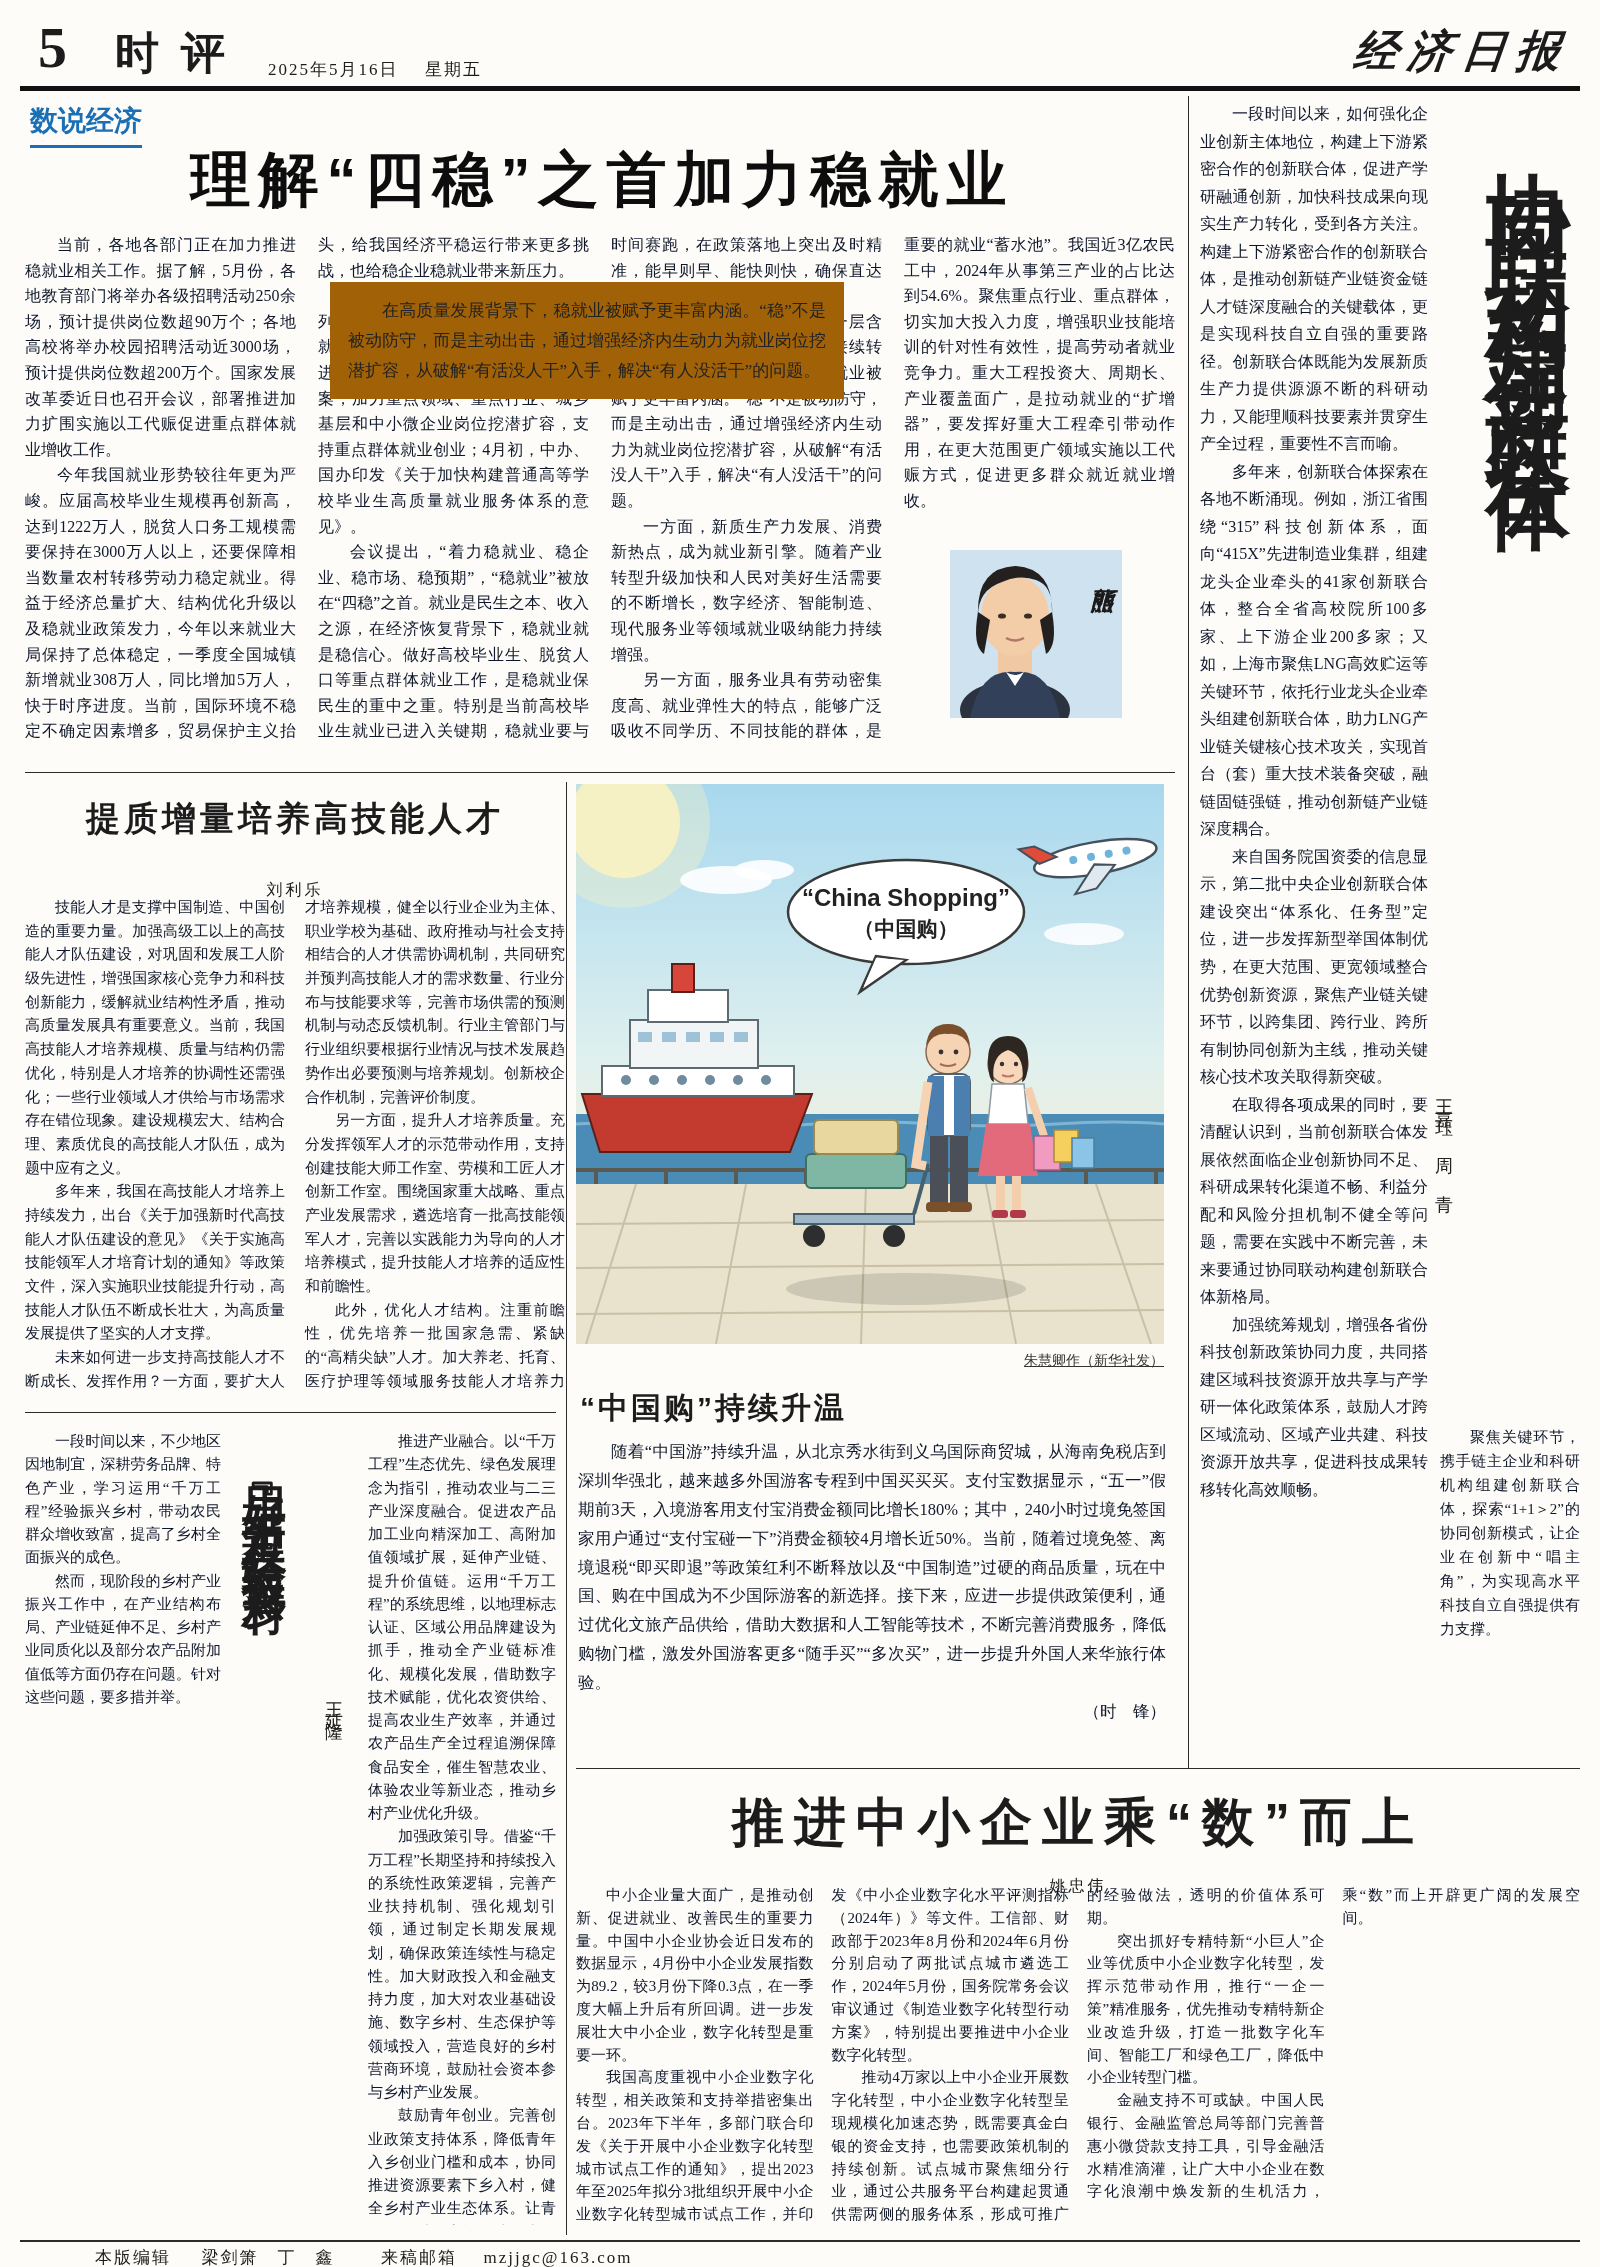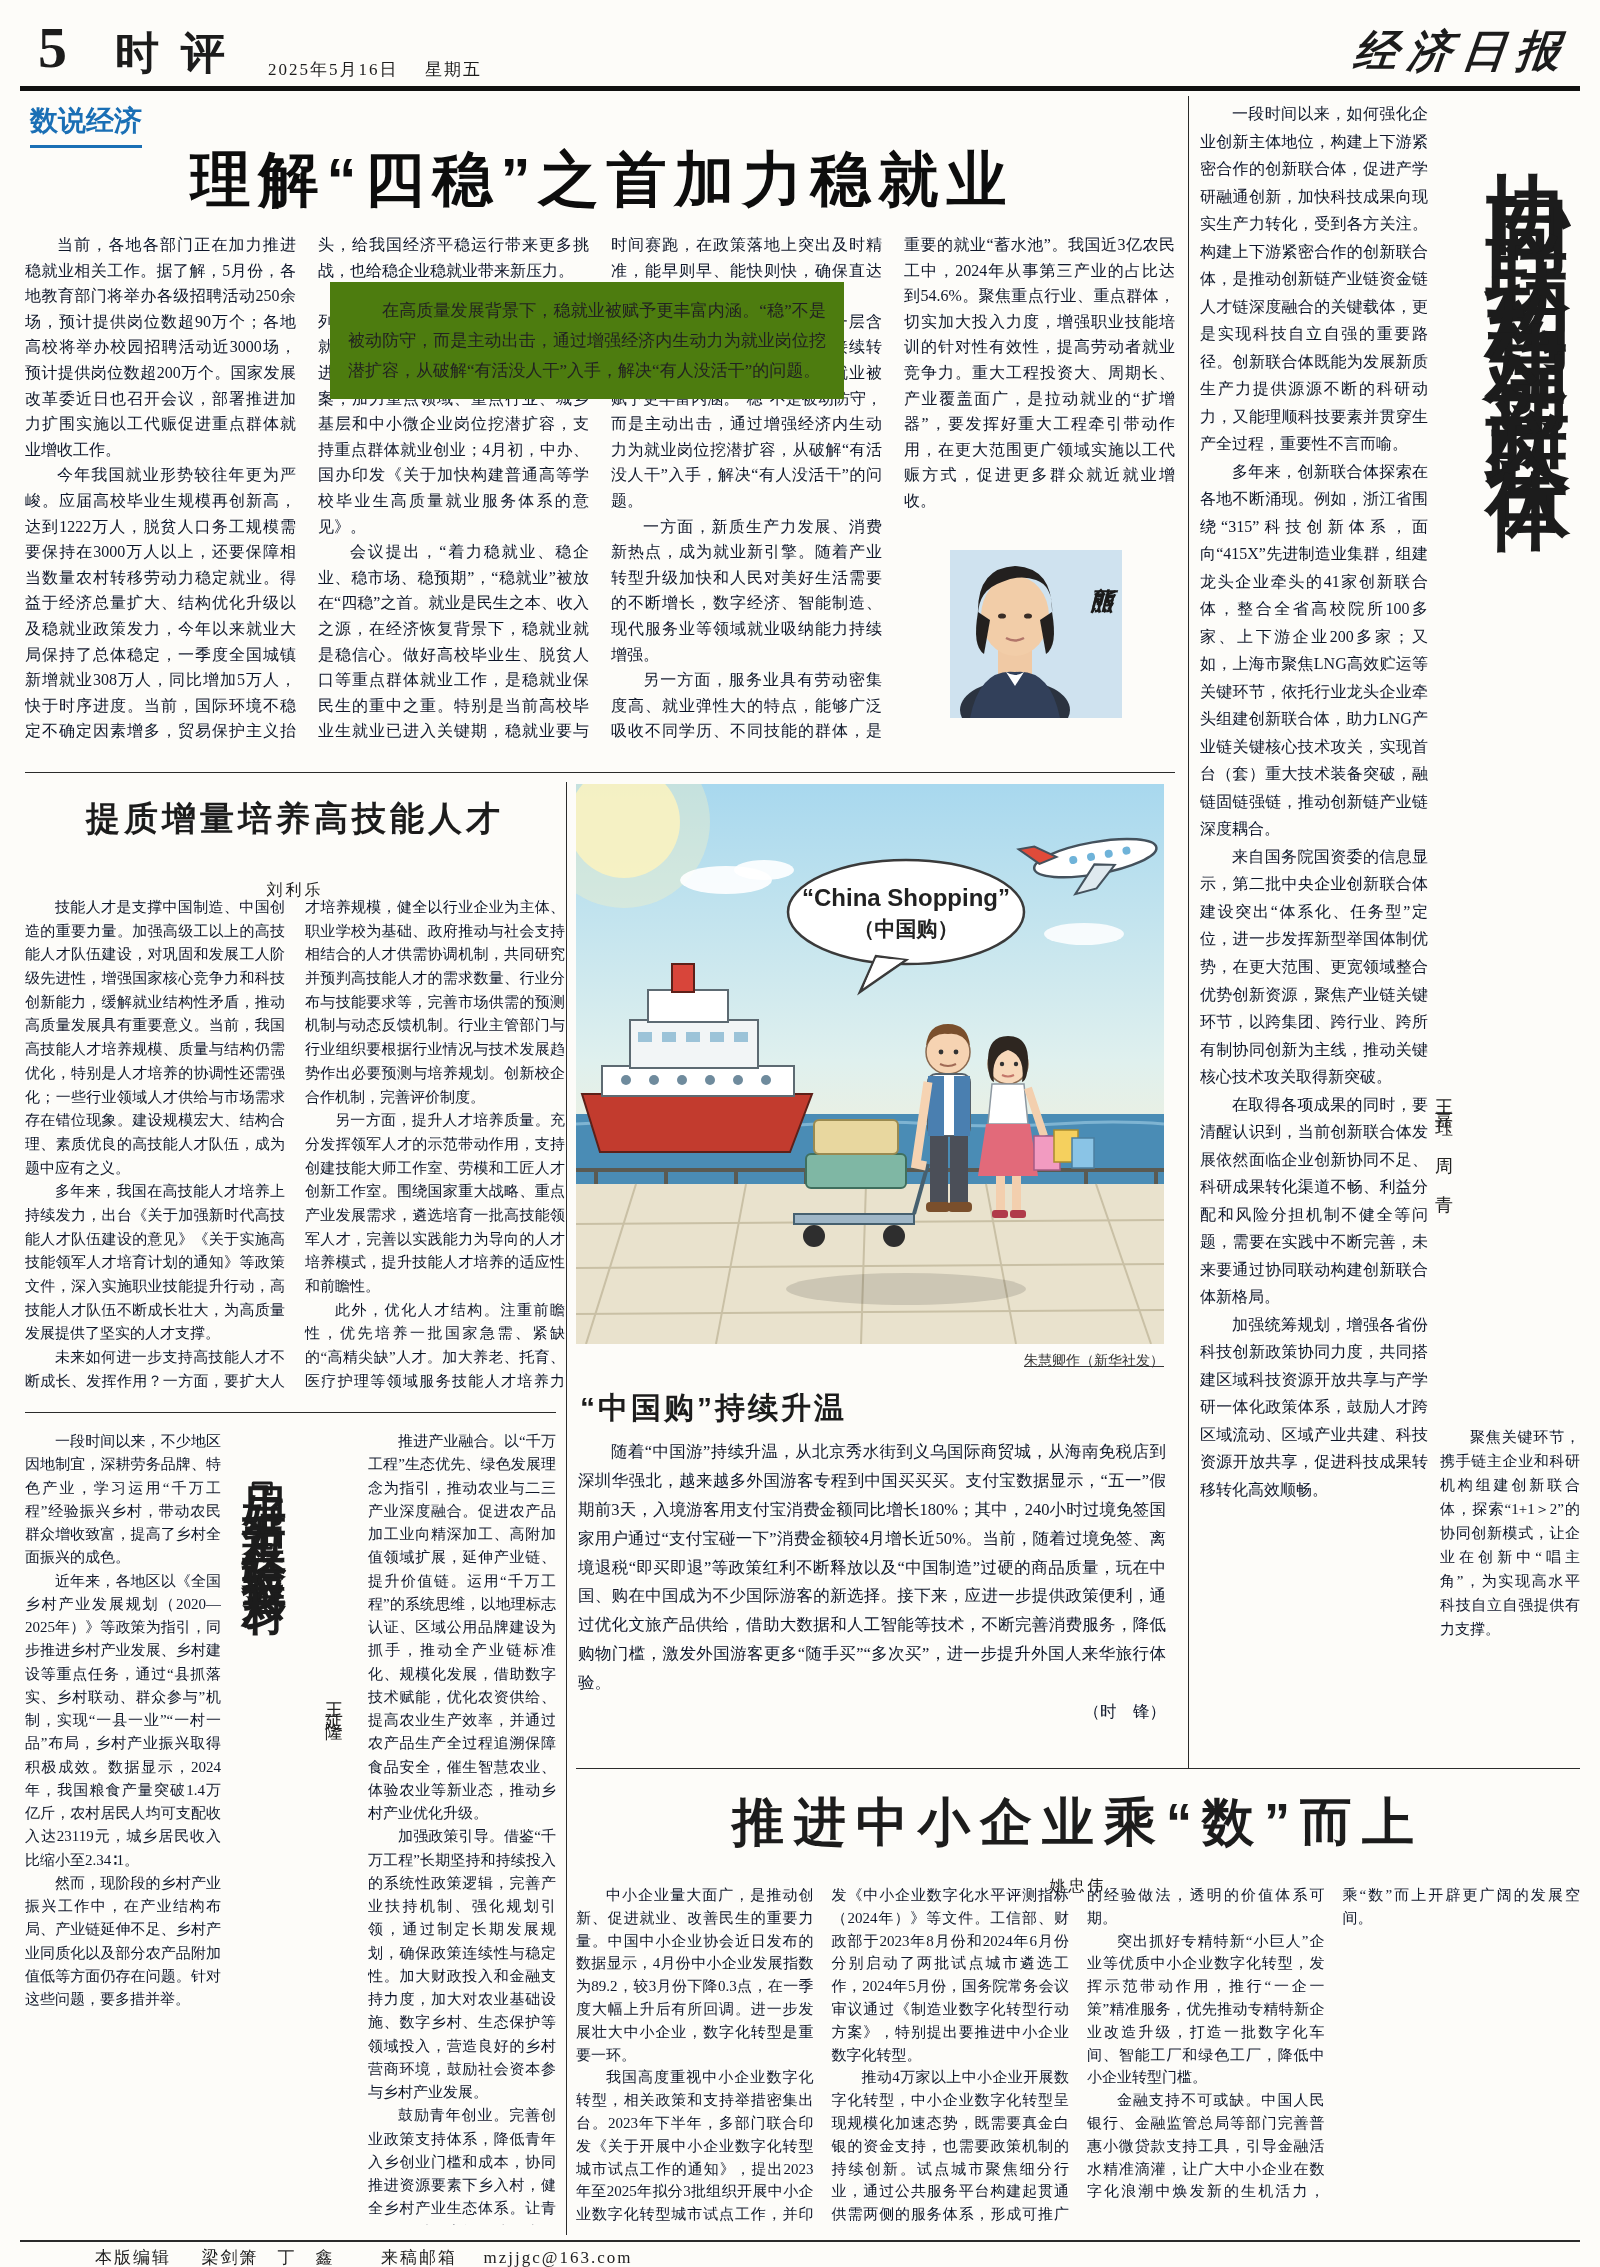--- a/index.html
+++ b/index.html
@@ -13,21 +13,21 @@
   .body-text p{margin:0;text-indent:2em;}
   .cols{column-fill:auto;}
   
   .pageno{font-size:58px;font-weight:900;font-family:"Liberation Serif",serif;}
   .section-title{font-size:44px;font-weight:900;letter-spacing:22px;}
   .date{font-size:17px;letter-spacing:2px;}
   .masthead{font-size:44px;font-weight:900;font-style:italic;letter-spacing:10px;transform:skewX(-6deg);}
   
   .kicker{font-size:28px;font-weight:900;color:#1a6fb5;border-bottom:3px solid #1a6fb5;padding-bottom:5px;}
   .lead-headline{font-size:60px;font-weight:900;letter-spacing:8px;text-align:center;color:#0d0d0d;}
-  .quote-box{background:#4d7c0f;padding:14px 18px;font-size:17px;line-height:1.75;text-align:justify;color:#222;}
+  .quote-box{background:#a16207;padding:14px 18px;font-size:17px;line-height:1.75;text-align:justify;color:#222;}
   .quote-box p{margin:0;text-indent:2em;}
   
   .sub-headline{font-size:34px;font-weight:900;text-align:center;letter-spacing:4px;}
   .author{font-size:16px;text-align:center;letter-spacing:3px;margin-top:24px;}
   .vertical{writing-mode:vertical-rl;}
   .rural-title{font-size:44px;font-weight:900;letter-spacing:8px;line-height:1.35;}
   .innov-title{font-size:84px;font-weight:900;letter-spacing:30px;line-height:1.5;font-family:"Liberation Sans","DejaVu Sans",sans-serif;}
   .v-author{font-size:18px;letter-spacing:10px;color:#222;}
   .shop-title{font-size:30px;font-weight:900;letter-spacing:3px;}
   .credit{font-size:14px;color:#333;text-align:right;}
@@ -97,21 +97,20 @@
     <p>多年来，我国在高技能人才培养上持续发力，出台《关于加强新时代高技能人才队伍建设的意见》《关于实施高技能领军人才培育计划的通知》等政策文件，深入实施职业技能提升行动，高技能人才队伍不断成长壮大，为高质量发展提供了坚实的人才支撑。</p>
     <p>未来如何进一步支持高技能人才不断成长、发挥作用？一方面，要扩大人才培养规模，健全以行业企业为主体、职业学校为基础、政府推动与社会支持相结合的人才供需协调机制，共同研究并预判高技能人才的需求数量、行业分布与技能要求等，完善市场供需的预测机制与动态反馈机制。行业主管部门与行业组织要根据行业情况与技术发展趋势作出必要预测与培养规划。创新校企合作机制，完善评价制度。</p>
     <p>另一方面，提升人才培养质量。充分发挥领军人才的示范带动作用，支持创建技能大师工作室、劳模和工匠人才创新工作室。围绕国家重大战略、重点产业发展需求，遴选培育一批高技能领军人才，完善以实践能力为导向的人才培养模式，提升技能人才培养的适应性和前瞻性。</p>
     <p>此外，优化人才结构。注重前瞻性，优先培养一批国家急需、紧缺的“高精尖缺”人才。加大养老、托育、医疗护理等领域服务技能人才培养力度，拓展高技能人才发展空间，提高人才薪酬待遇和社会地位，引导更多劳动者走技能成才、技能报国之路。</p>
   </div>
 
   <div class="abs hrule" style="left:25px;top:1412px;width:531px;"></div>
 
   <div class="abs body-text" style="left:25px;top:1430px;width:196px;height:795px;font-size:15px;line-height:1.55;overflow:hidden;">
     <p>一段时间以来，不少地区因地制宜，深耕劳务品牌、特色产业，学习运用“千万工程”经验振兴乡村，带动农民群众增收致富，提高了乡村全面振兴的成色。</p>
-    <p>近年来，各地区以《全国乡村产业发展规划（2020—2025年）》等政策为指引，同步推进乡村产业发展、乡村建设等重点任务，通过“县抓落实、乡村联动、群众参与”机制，实现“一县一业”“一村一品”布局，乡村产业振兴取得积极成效。数据显示，2024年，我国粮食产量突破1.4万亿斤，农村居民人均可支配收入达23119元，城乡居民收入比缩小至2.34∶1。</p>
     <p>然而，现阶段的乡村产业振兴工作中，在产业结构布局、产业链延伸不足、乡村产业同质化以及部分农产品附加值低等方面仍存在问题。针对这些问题，要多措并举。</p>
   </div>
   <div class="abs vertical rural-title" style="left:234px;top:1452px;height:690px;">用好『千万工程』经验振兴乡村</div>
   <div class="abs vertical v-author" style="left:322px;top:1688px;height:120px;">王延隆</div>
   <div class="abs body-text" style="left:368px;top:1430px;width:188px;height:795px;font-size:15px;line-height:1.55;overflow:hidden;">
     <p>推进产业融合。以“千万工程”生态优先、绿色发展理念为指引，推动农业与二三产业深度融合。促进农产品加工业向精深加工、高附加值领域扩展，延伸产业链、提升价值链。运用“千万工程”的系统思维，以地理标志认证、区域公用品牌建设为抓手，推动全产业链标准化、规模化发展，借助数字技术赋能，优化农资供给、提高农业生产效率，并通过农产品生产全过程追溯保障食品安全，催生智慧农业、体验农业等新业态，推动乡村产业优化升级。</p>
     <p>加强政策引导。借鉴“千万工程”长期坚持和持续投入的系统性政策逻辑，完善产业扶持机制、强化规划引领，通过制定长期发展规划，确保政策连续性与稳定性。加大财政投入和金融支持力度，加大对农业基础设施、数字乡村、生态保护等领域投入，营造良好的乡村营商环境，鼓励社会资本参与乡村产业发展。</p>
     <p>鼓励青年创业。完善创业政策支持体系，降低青年入乡创业门槛和成本，协同推进资源要素下乡入村，健全乡村产业生态体系。让青年在农村的广阔天地里大显身手，把乡村建设成为青年施展才华、实现价值的广阔天地。</p>
   </div>
 

